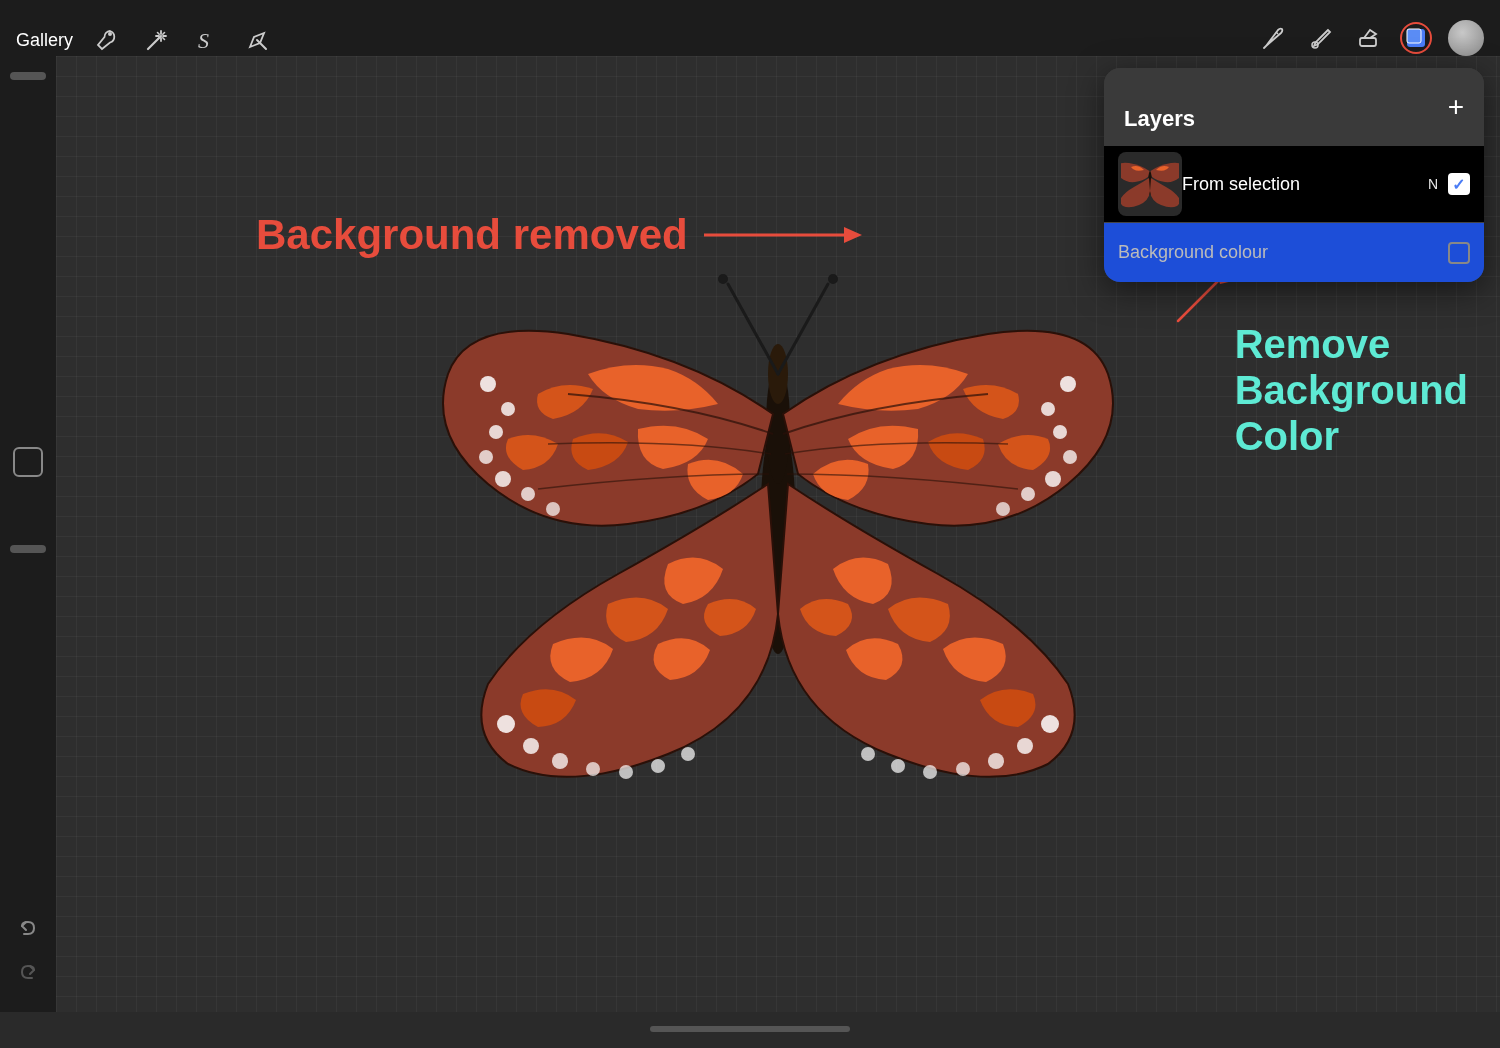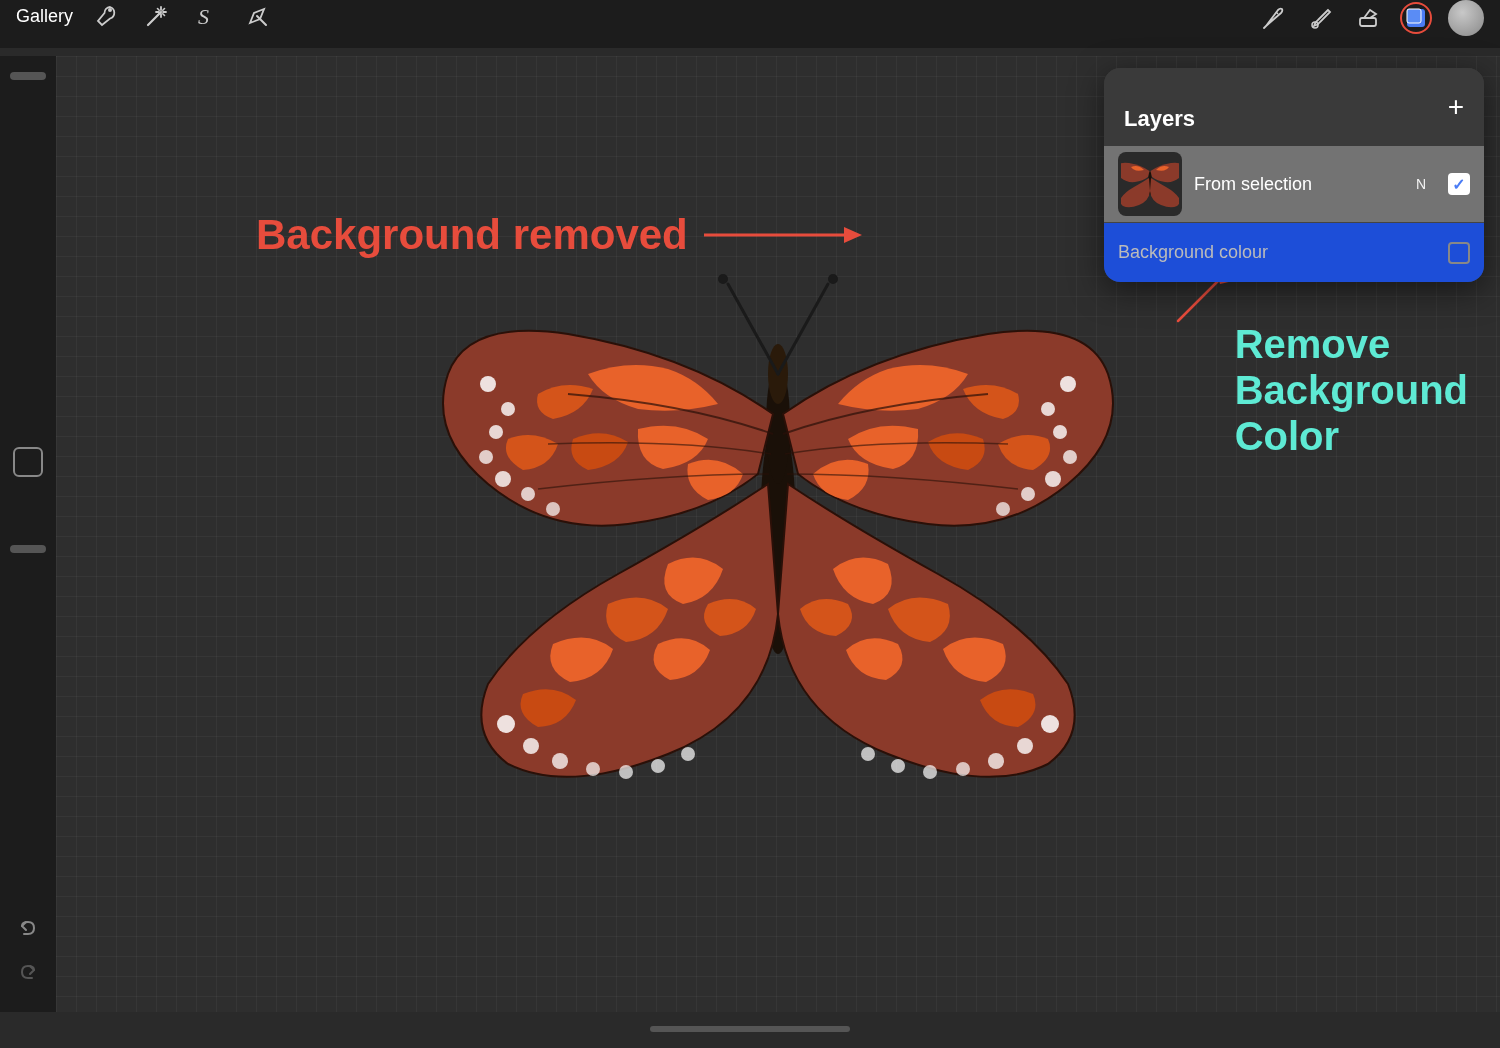--- a/index.html
+++ b/index.html
@@ -25,24 +25,24 @@
         linear-gradient(90deg, rgba(255,255,255,0.04) 1px, transparent 1px);
       background-size: 20px 20px;
     }
 
     
     .top-toolbar {
       position: absolute;
       top: 0;
       left: 0;
       right: 0;
-      height: 48px;
+      height: 56px;
       background: #1c1c1c;
       display: flex;
-      align-items: flex-start;
+      align-items: flex-end;
       padding: 0 16px;
       z-index: 100;
     }
 
     .toolbar-left {
       display: flex;
       align-items: center;
       gap: 18px;
     }
 
@@ -219,25 +219,24 @@
       color: #fff;
       font-size: 28px;
       line-height: 1;
       background: none;
       border: none;
       cursor: pointer;
     }
 
     
     .layer-item-selected {
-      background: #737373;
+      background: #000000;
       display: flex;
       align-items: center;
       padding: 0 14px;
-      gap: 12px;
       min-height: 76px;
     }
 
     .layer-thumbnail {
       width: 64px;
       height: 64px;
       border-radius: 8px;
       overflow: hidden;
       flex-shrink: 0;
       background: #2a2a2a;

